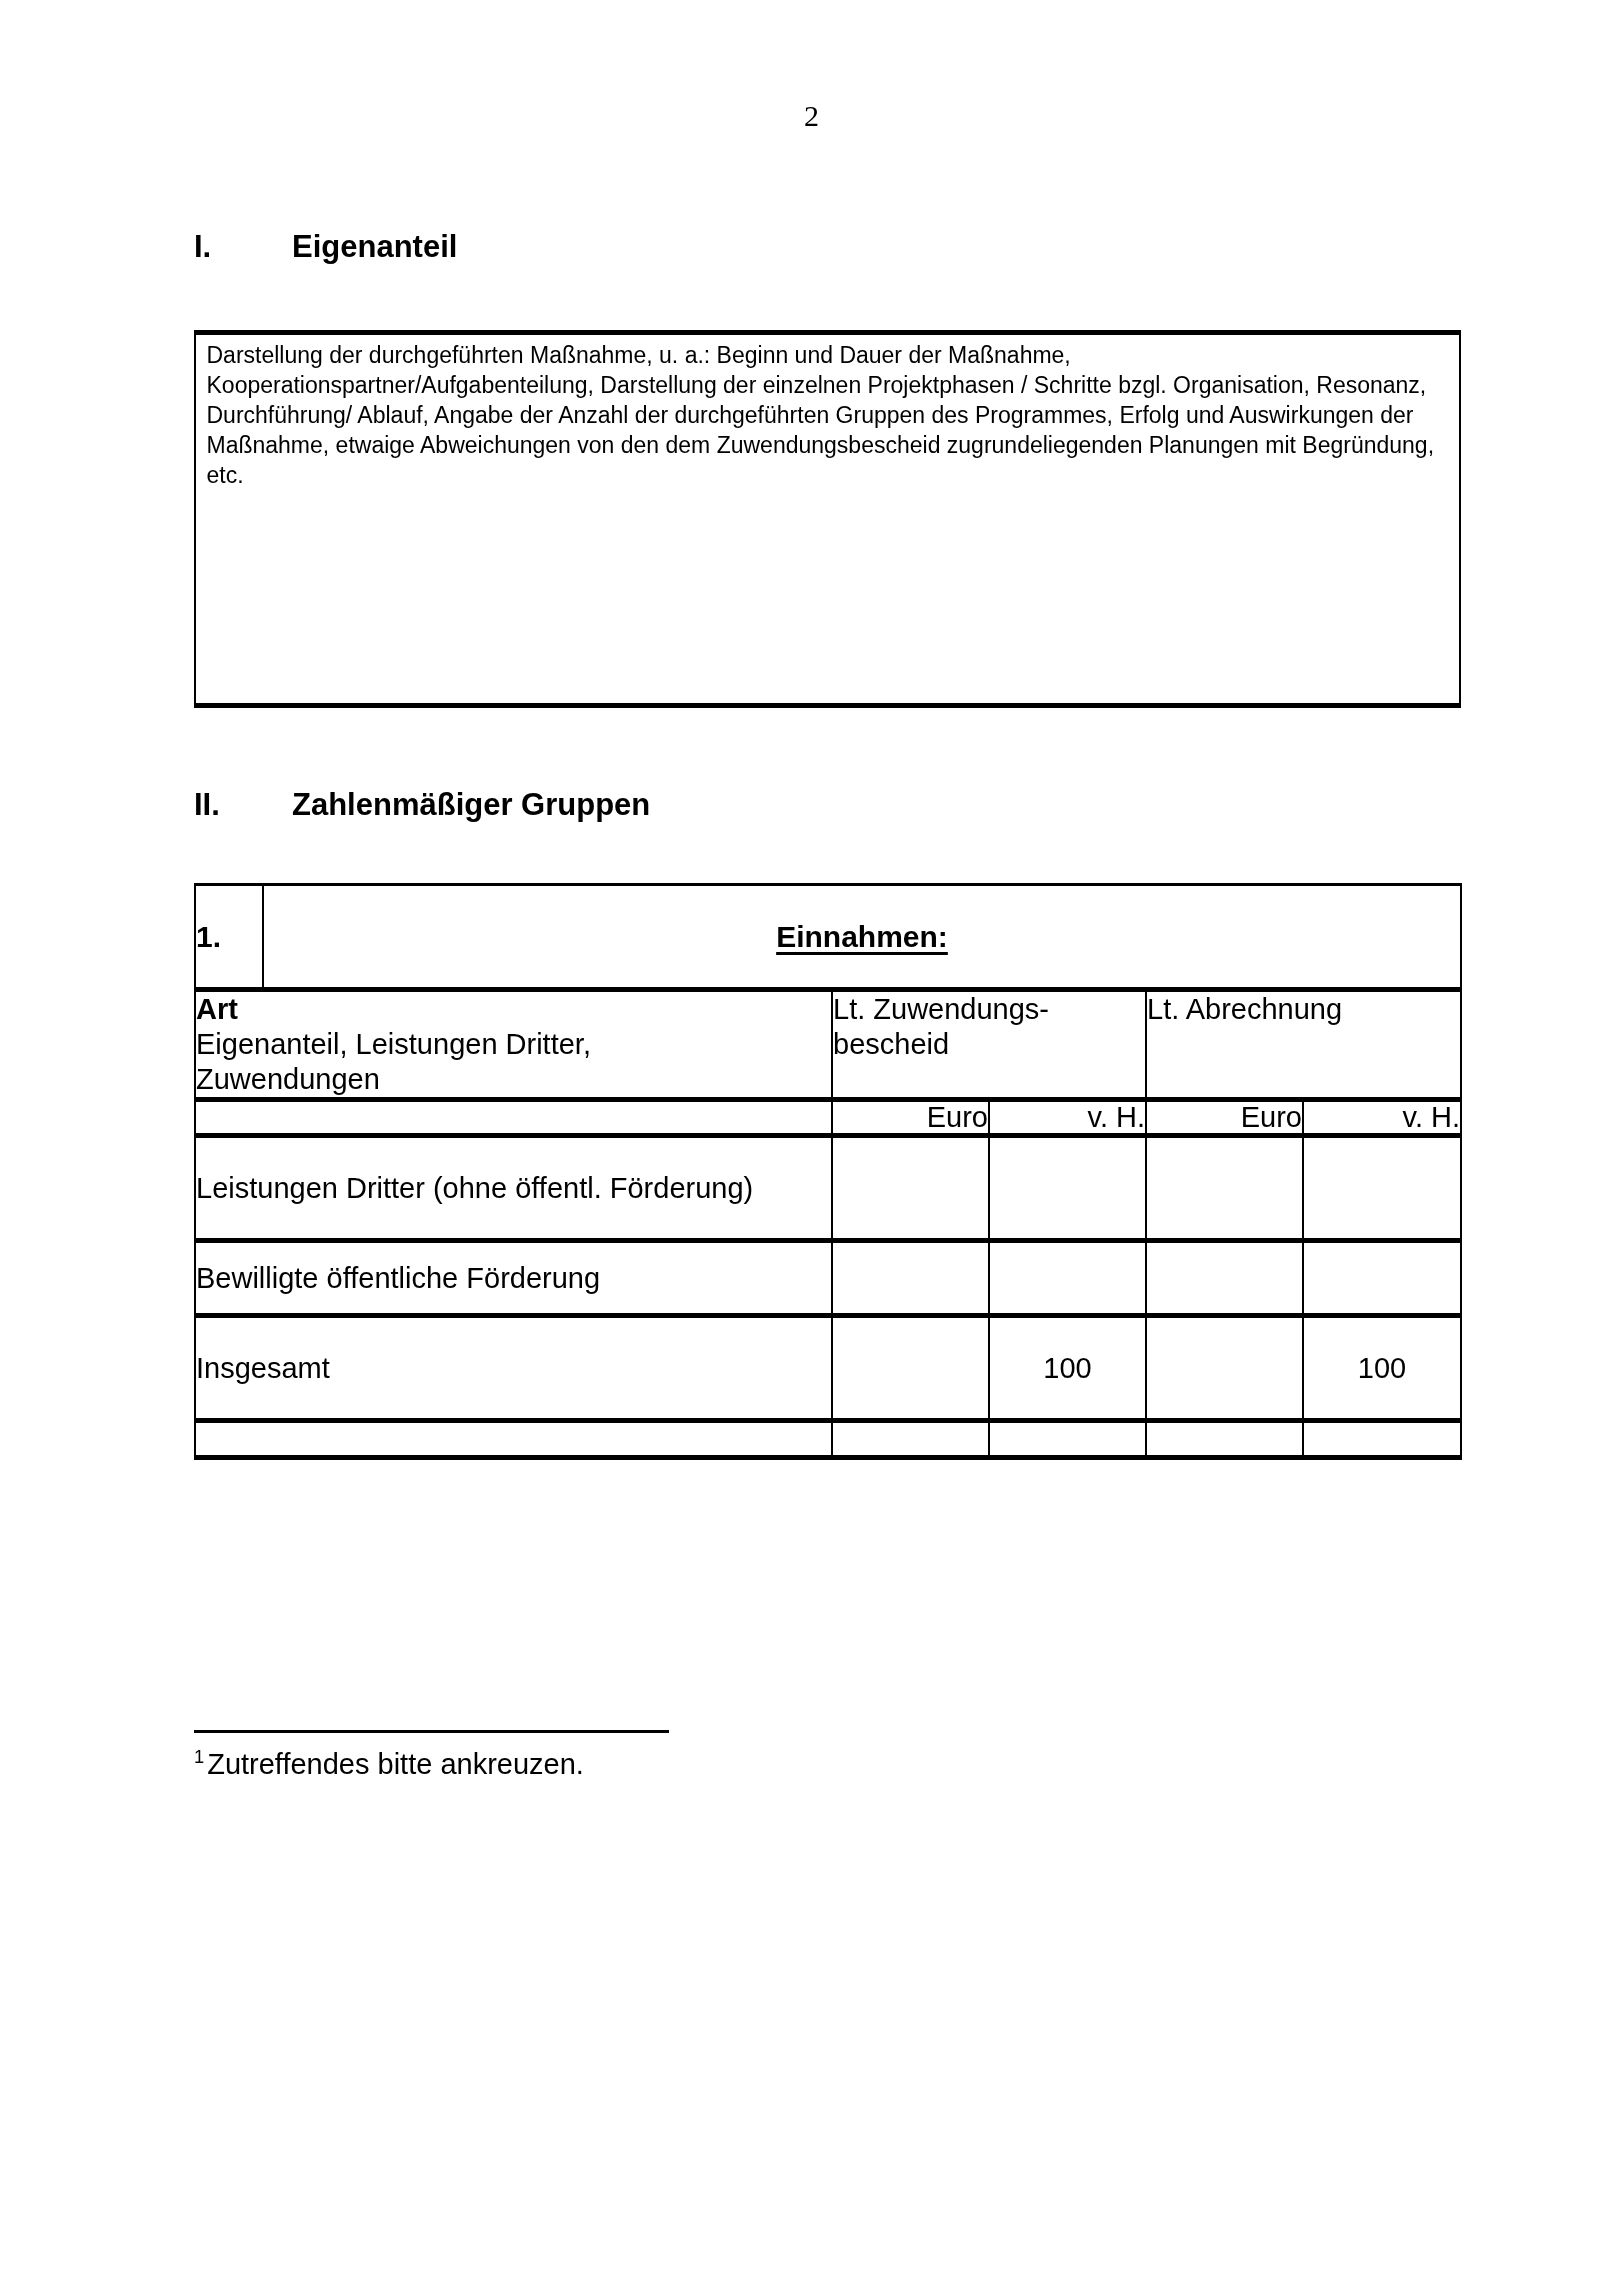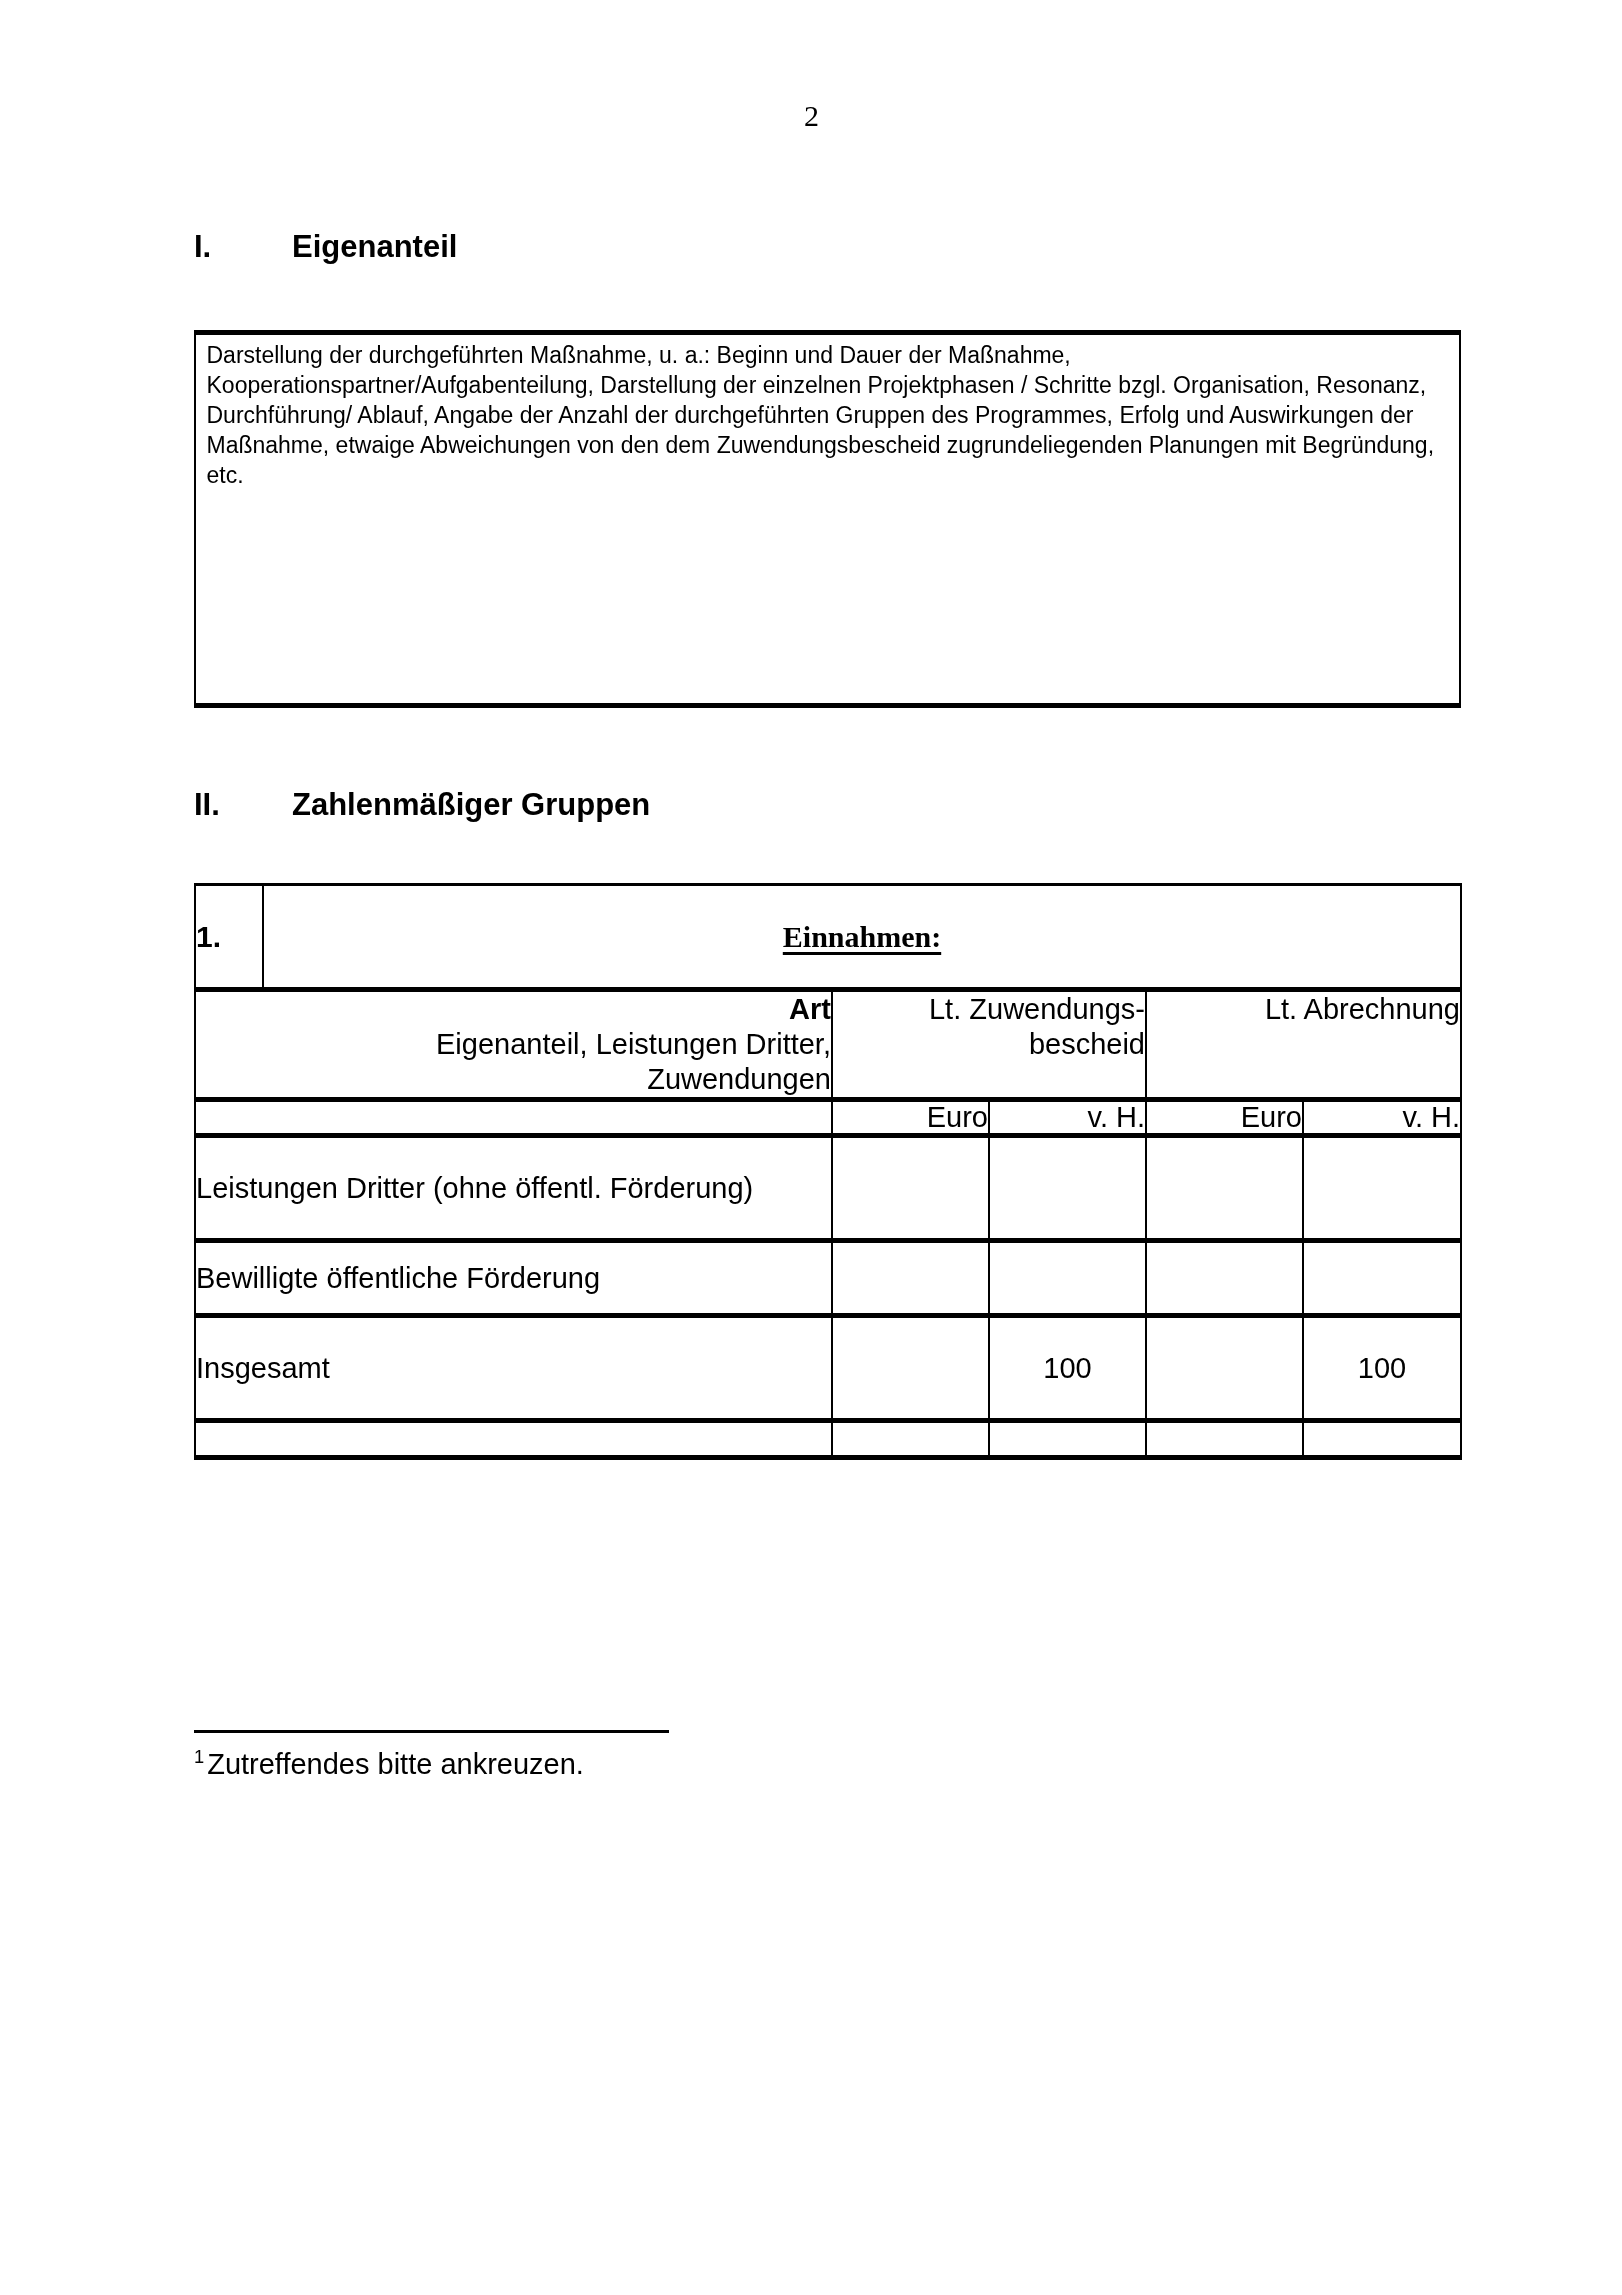--- a/index.html
+++ b/index.html
@@ -92,25 +92,24 @@
   td.title-cell {
     text-align: center;
     vertical-align: middle;
     font-weight: bold;
     font-size: 30px;
   }
   td.title-cell .title-text {
     text-decoration: underline;
     text-decoration-thickness: 2.6px;
     text-underline-offset: 5.2px;
-    font-family: Liberation Serif, serif;
   }
   td.head-cell {
     vertical-align: top;
-    text-align: right;
+    text-align: left;
     line-height: 35px;
     padding-top: 2.6px;
   }
   td.head-cell .hdr-bold { font-weight: bold; }
   td.unit-cell {
     text-align: right;
     vertical-align: middle;
     line-height: 1;
   }
   td.label-cell {

